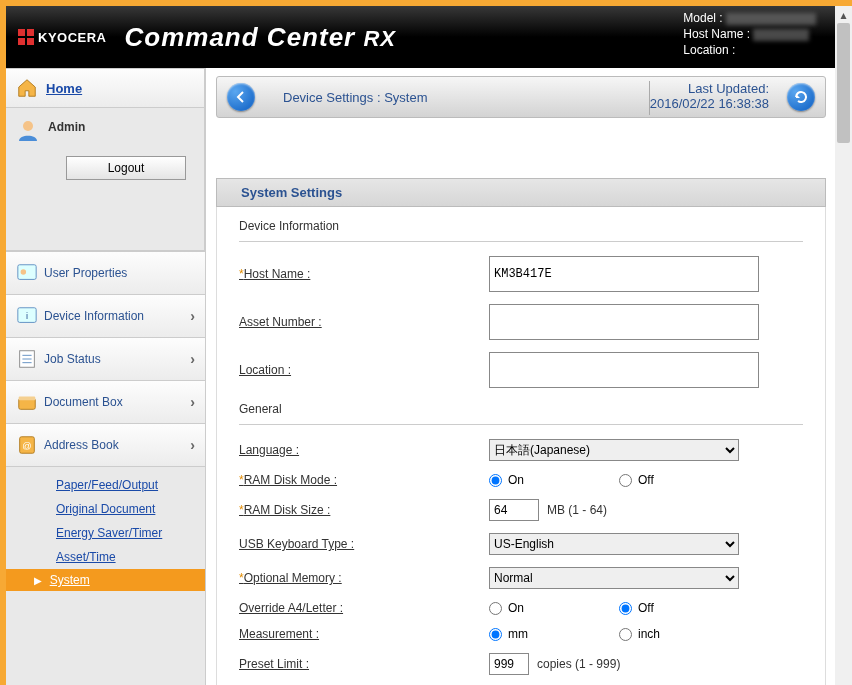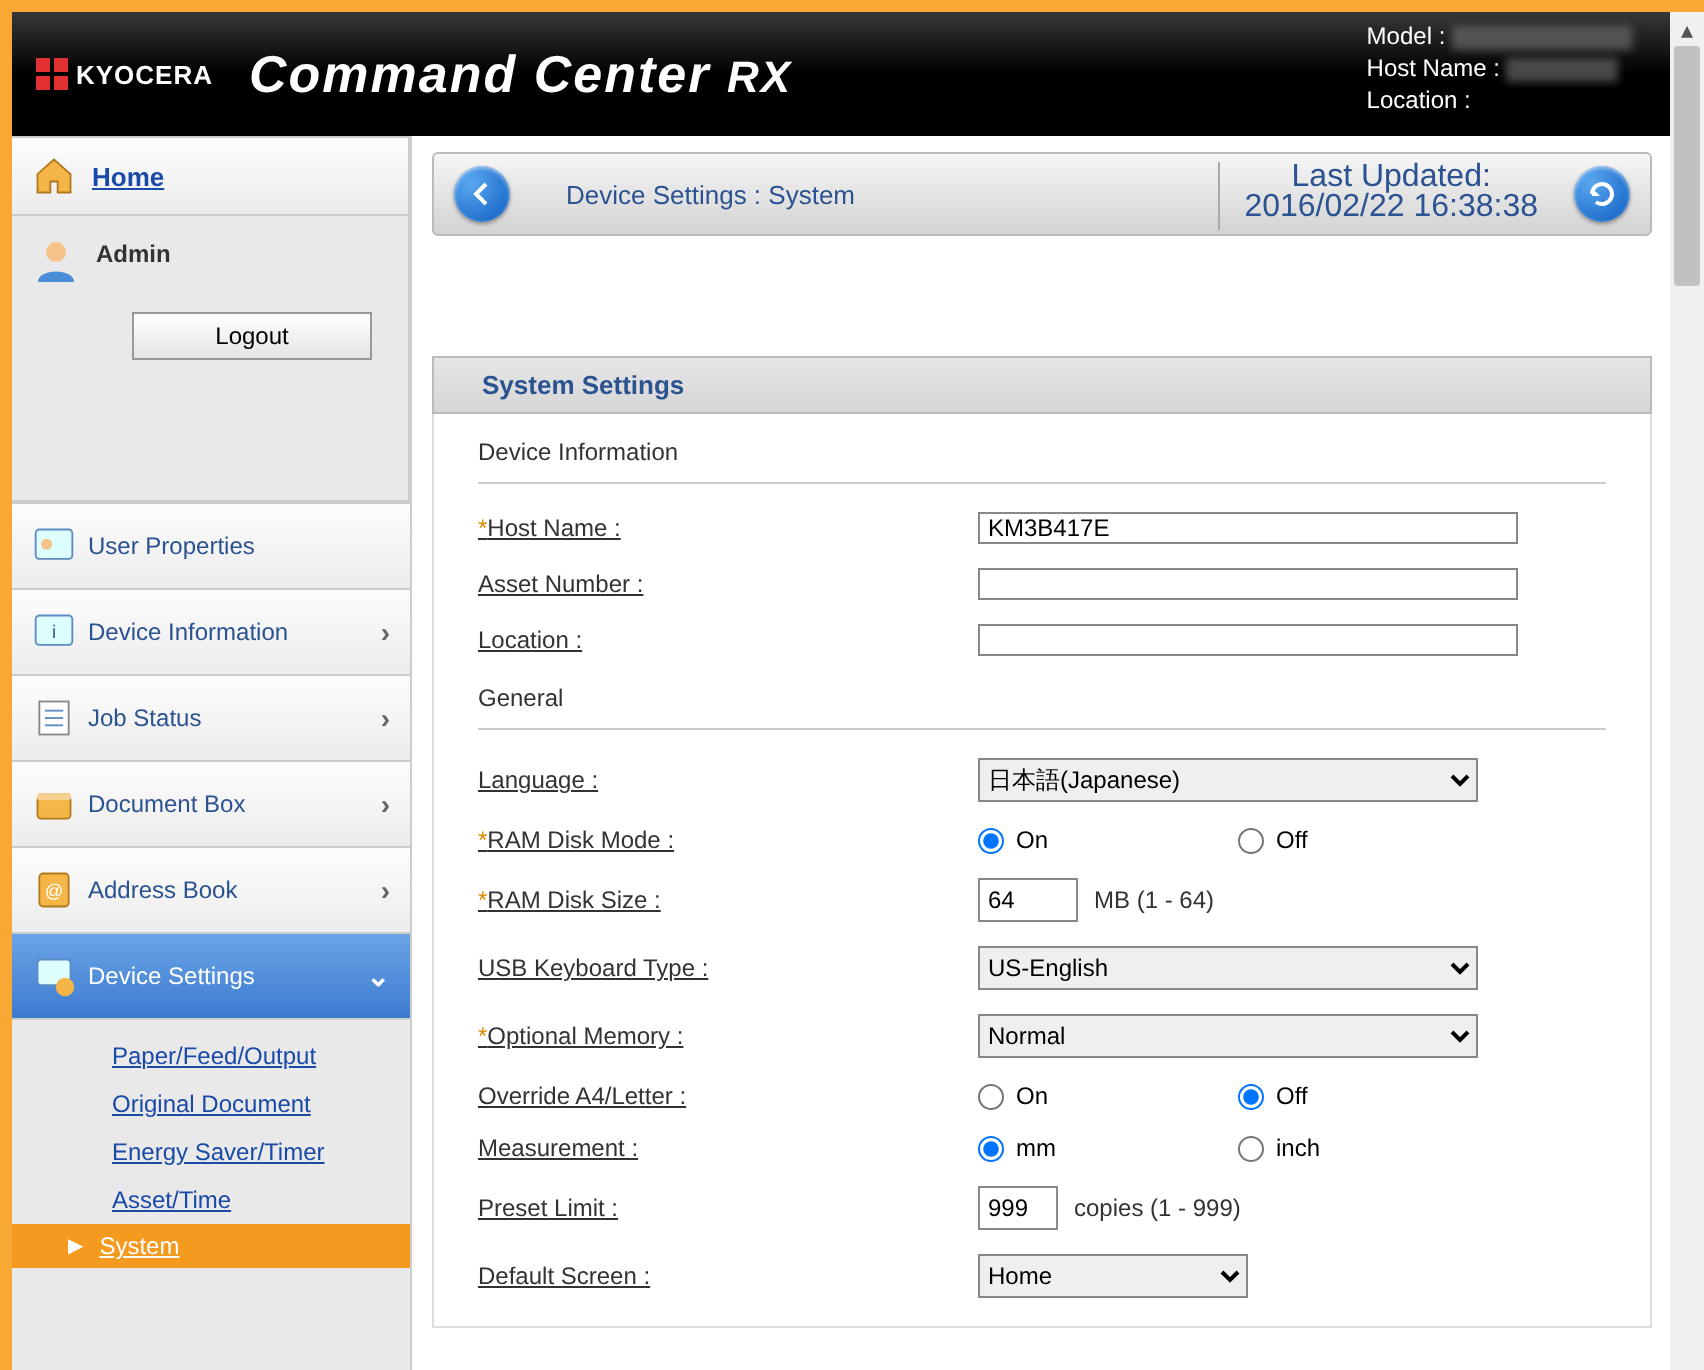--- a/index.html
+++ b/index.html
@@ -40,31 +40,31 @@
   .subnav { background:#e9e9e9; border-top:1px solid #ccc; padding: 6px 0; }
   .subnav a { display:block; padding:5px 10px 5px 50px; color:#1a4aa8; text-decoration:underline; font-size:12px; cursor:pointer; }
   .subnav-active { background: #f49a1e; display:flex; align-items:center; padding: 4px 10px 4px 28px; }
   .subnav-active .arrow { color:#fff; font-size:10px; margin-right:8px; }
   .subnav-active a { padding:0; color:#fff; text-decoration:underline; }
 
   .content { flex:1; background:#fff; padding: 8px 26px 0 10px; overflow:hidden; }
   .crumb-bar { height:42px; background: linear-gradient(#f6f6f6,#d3d3d3); border:1px solid #bbb; border-radius:3px; display:flex; align-items:center; padding:0 10px; position:relative; }
   .round-btn { width:28px; height:28px; border-radius:50%; background: radial-gradient(circle at 30% 30%, #5aa7f0, #0a5bc0); display:flex; align-items:center; justify-content:center; color:#fff; font-size:14px; box-shadow: inset 0 1px 2px rgba(255,255,255,0.6), 0 1px 2px rgba(0,0,0,0.4); cursor:pointer; }
   .crumb-text { color:#2b5291; font-size:13px; margin-left:28px; }
-  .updated { position:absolute; right:56px; top:4px; color:#2b5291; font-size:16px; line-height:15px; text-align:center; border-left:1px solid #aaa; padding-left:12px; height:34px; }
+  .updated { position:absolute; right:56px; top:4px; color:#2b5291; font-size:13px; line-height:15px; text-align:right; border-left:1px solid #aaa; height:34px; }
   .refresh { position:absolute; right:10px; }
 
   .panel-title { margin-top: 60px; background: linear-gradient(#e6e6e6,#d6d6d6); border:1px solid #bbb; padding:6px 24px; color:#2b5291; font-weight:bold; font-size:13px; }
   .panel-body { border:1px solid #ddd; border-top:0; padding: 8px 22px; }
   .section-head { color:#333; font-size:12px; padding: 4px 0 6px 0; }
   .hr { border-top:1px solid #ccc; margin: 2px 0 8px 0; }
   .form-row { display:flex; align-items:center; padding: 6px 0; }
   .form-row .flabel { width: 250px; color:#333; font-size:12px;text-decoration:underline; }
   .form-row .flabel .req { color:#e08a00; }
-  .txt { width:270px; height:16px; border:1px solid #888; padding:0 4px; font-size:12px; }
+  .txt { width:270px; height:36px; border:1px solid #888; padding:0 4px; font-size:12px;font-family:Liberation Mono, monospace; }
   .sel { height:22px; border:1px solid #888; background:#efefef; font-size:12px; }
   .sel.wide { width:250px; }
   .sel.med { width:135px; }
   .num { width:50px; height:22px; border:1px solid #888; padding:0 4px; font-size:12px; }
   .radio-group { display:flex; align-items:center; }
   .radio-opt { display:flex; align-items:flex-end; width:130px; font-size:12px; }
   .radio-opt input { margin-right:6px; }
   .hint { margin-left:8px; color:#333; font-size:12px; }
 </style>
 </head>
@@ -147,28 +147,20 @@
         <span class="chev">›</span>
       </div>
       <div class="nav-item">
         <svg class="icn" viewBox="0 0 24 24">
             <rect x="4" y="3" width="16" height="18" rx="2" fill="#f5b547" stroke="#b07a1e"></rect>
             <text x="12" y="16" font-size="10" text-anchor="middle" fill="#fff">@</text>
           </svg>
         <span class="lbl">Address Book</span>
         <span class="chev">›</span>
       </div>
-      <div class="nav-item active">
-        <svg class="icn" viewBox="0 0 24 24">
-            <rect x="3" y="3" width="18" height="14" rx="2" fill="#dff" stroke="#5b8bc0"></rect>
-            <circle cx="18" cy="18" r="5" fill="#f5b547"></circle>
-          </svg>
-        <span class="lbl">Device Settings</span>
-        <span class="chev">⌄</span>
-      </div>
       <div class="subnav">
         <a>Paper/Feed/Output</a>
         <a>Original Document</a>
         <a>Energy Saver/Timer</a>
         <a>Asset/Time</a>
         <div class="subnav-active">
           <span class="arrow">▶</span>
           <a>System</a>
         </div>
       </div>

